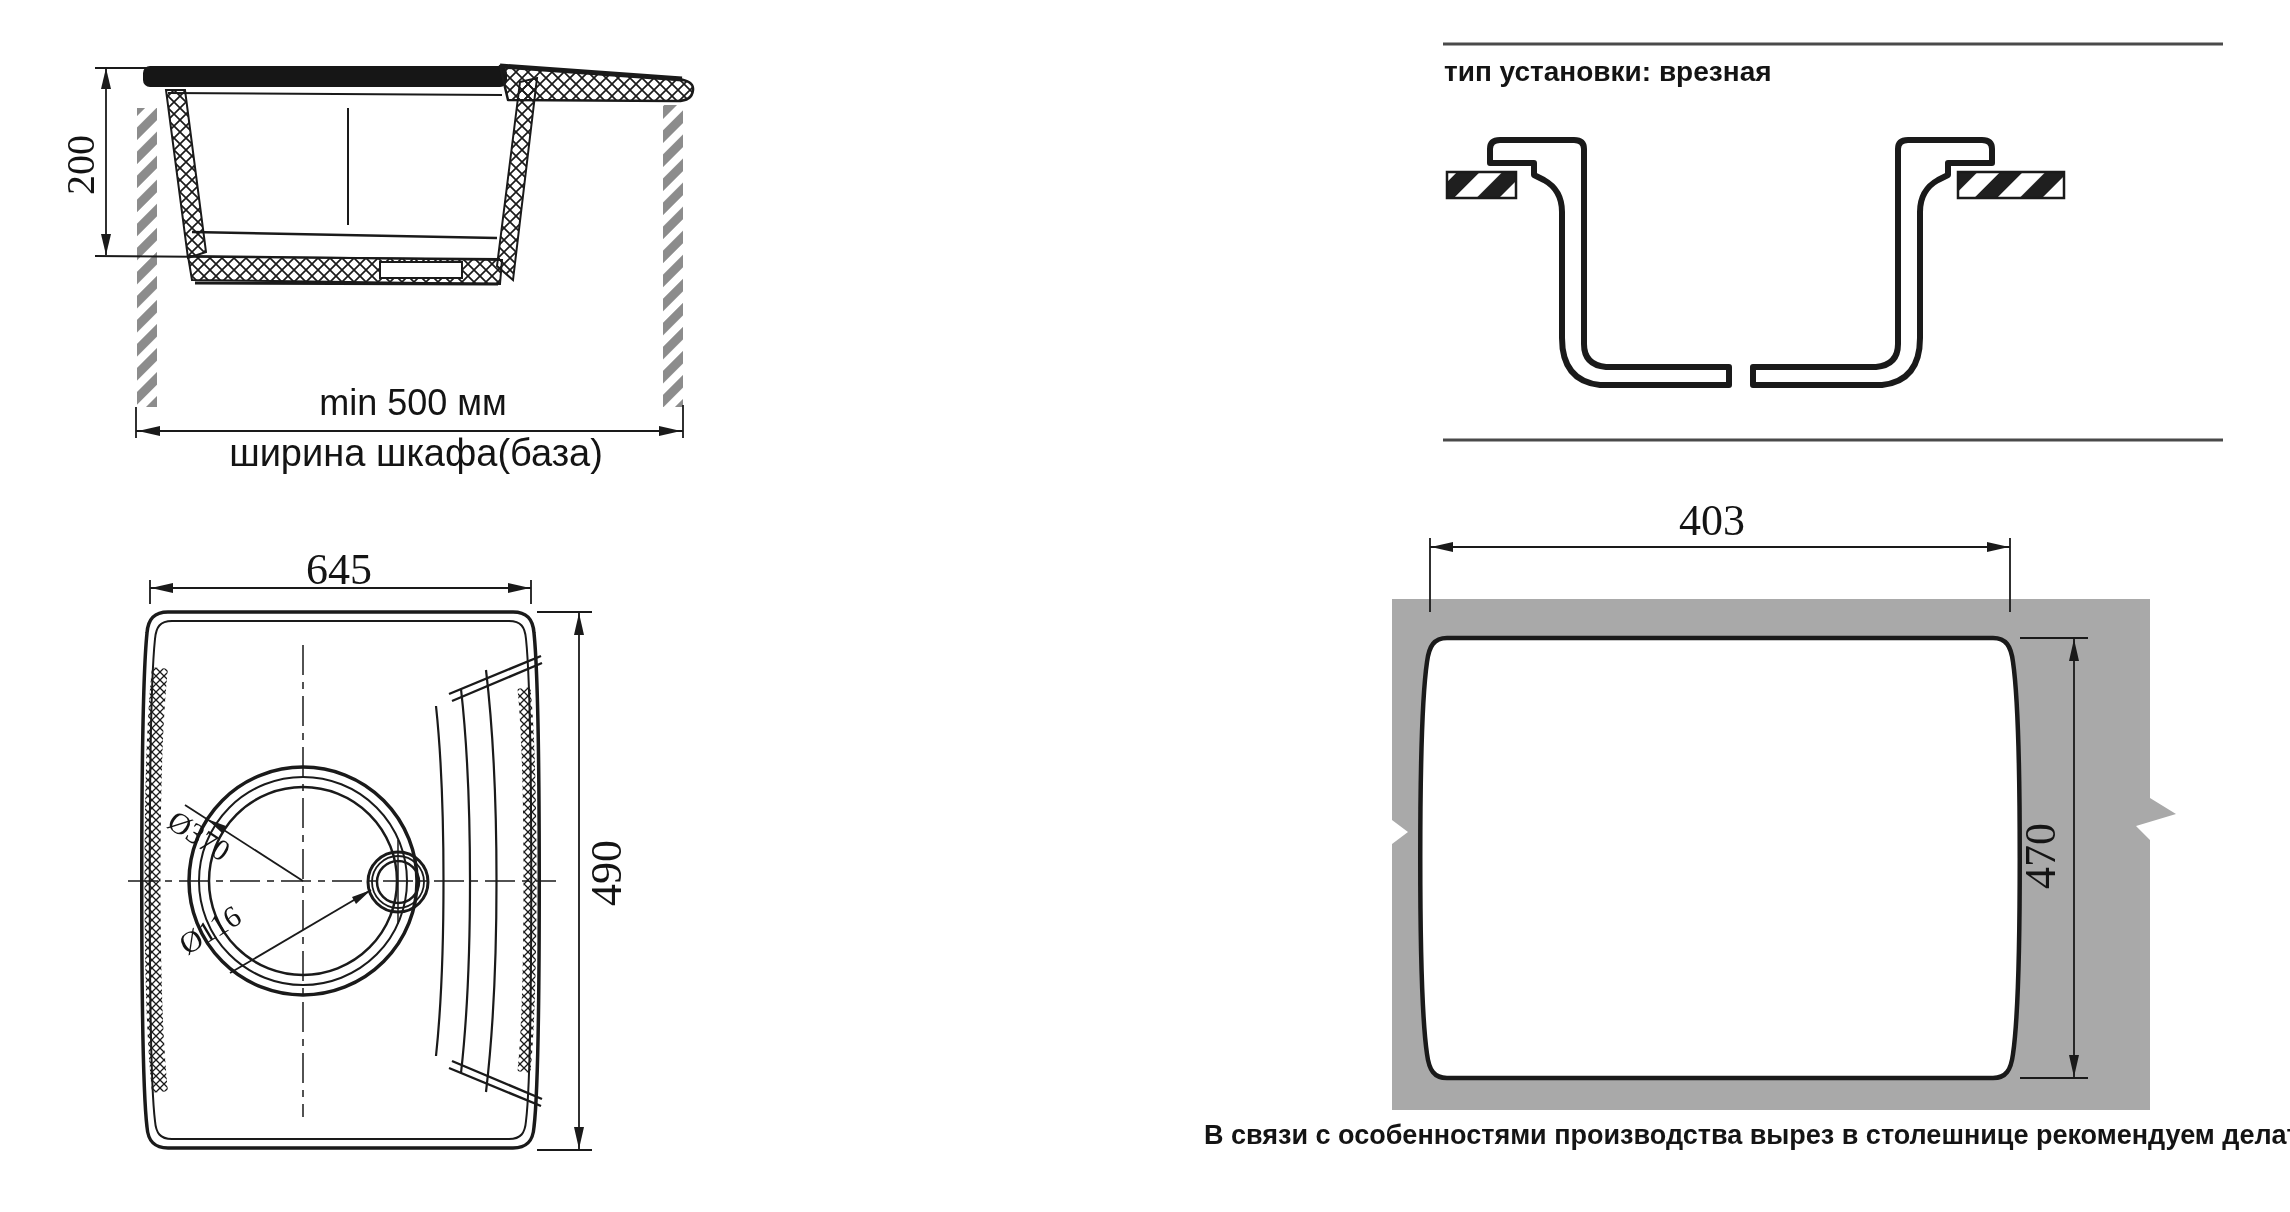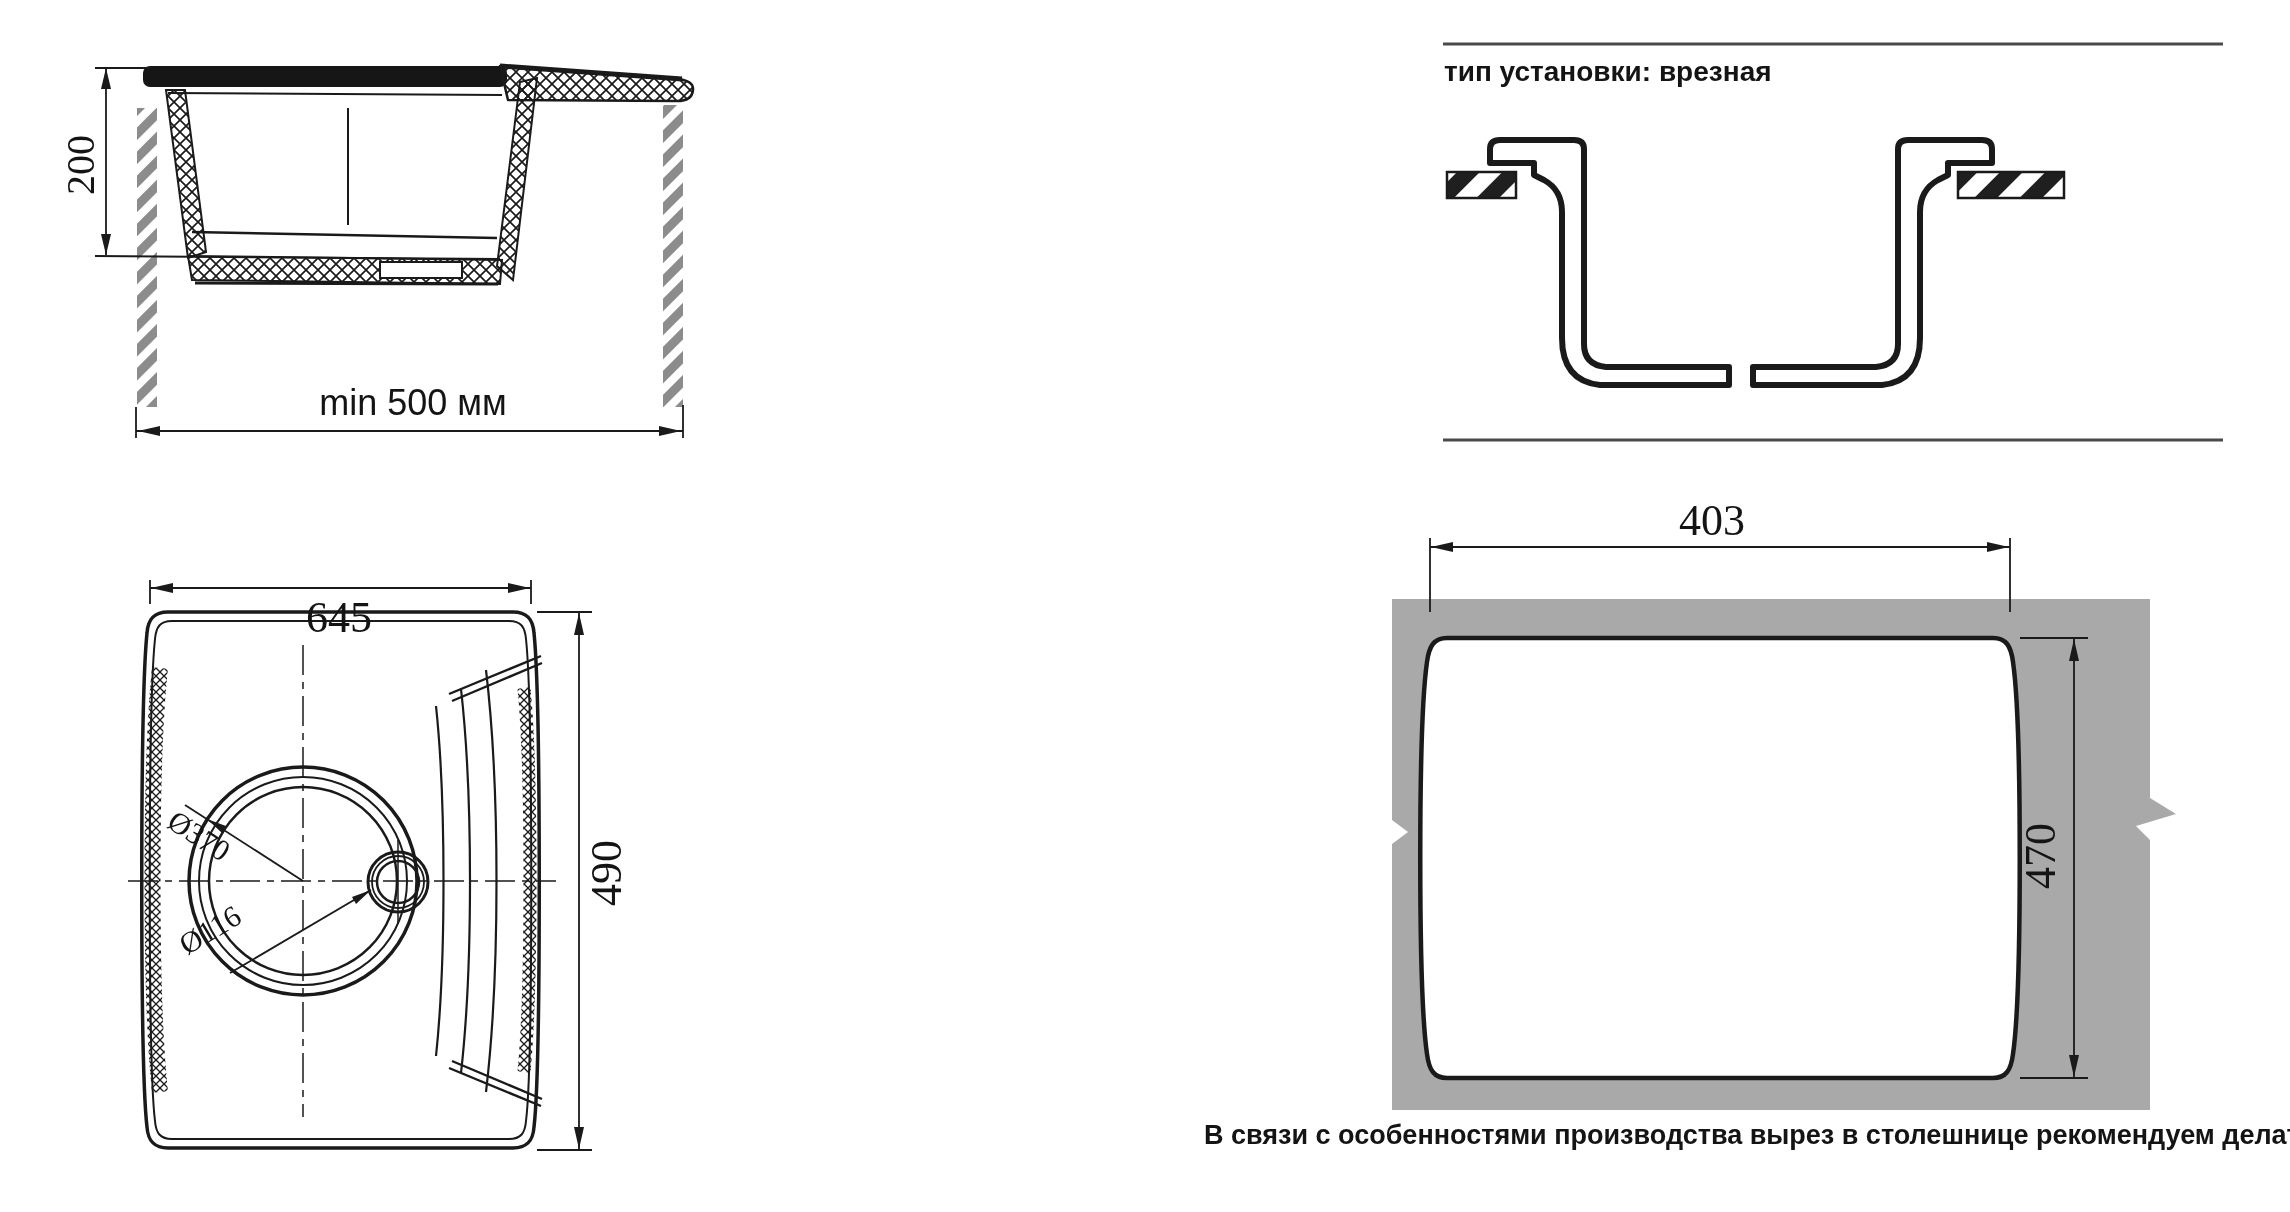--- a/index.html
+++ b/index.html
@@ -208,22 +208,23 @@
         <polygon points="2074,639 2069,661 2079,661" fill="#1a1a1a" stroke="none"></polygon>
         <polygon points="2074,1077 2069,1055 2079,1055" fill="#1a1a1a" stroke="none"></polygon>
       </g>
     </g>
   </svg>
 
   <div class="txt serif dim-num rot-ccw" style="left:80px;top:165px;font-size:40px;">200</div>
 
   <div class="txt sans lbl ctr" style="left:413px;top:403px;">min 500 мм</div>
 
-
-  <div class="txt serif dim-num ctr" style="left:339px;top:569px;margin-top:48px;">645</div>
+  <div class="txt sans lbl2 ctr" style="left:416px;top:453px;">ширина шкафа(база)</div>
+
+  <div class="txt serif dim-num ctr" style="left:339px;top:569px;">645</div>
 
   <div class="txt serif dim-num rot-ccw" style="left:606px;top:873px;">490</div>
 
   <div class="txt serif dia-num" style="left:199px;top:836px;transform:translate(-50%,-50%) rotate(33deg);">Ø370</div>
 
   <div class="txt serif dia-num" style="left:210px;top:930px;transform:translate(-50%,-50%) rotate(-31deg);">Ø116</div>
 
   <div class="txt sans heading" style="left:1444px;top:56px;">тип установки: врезная</div>
 
 

